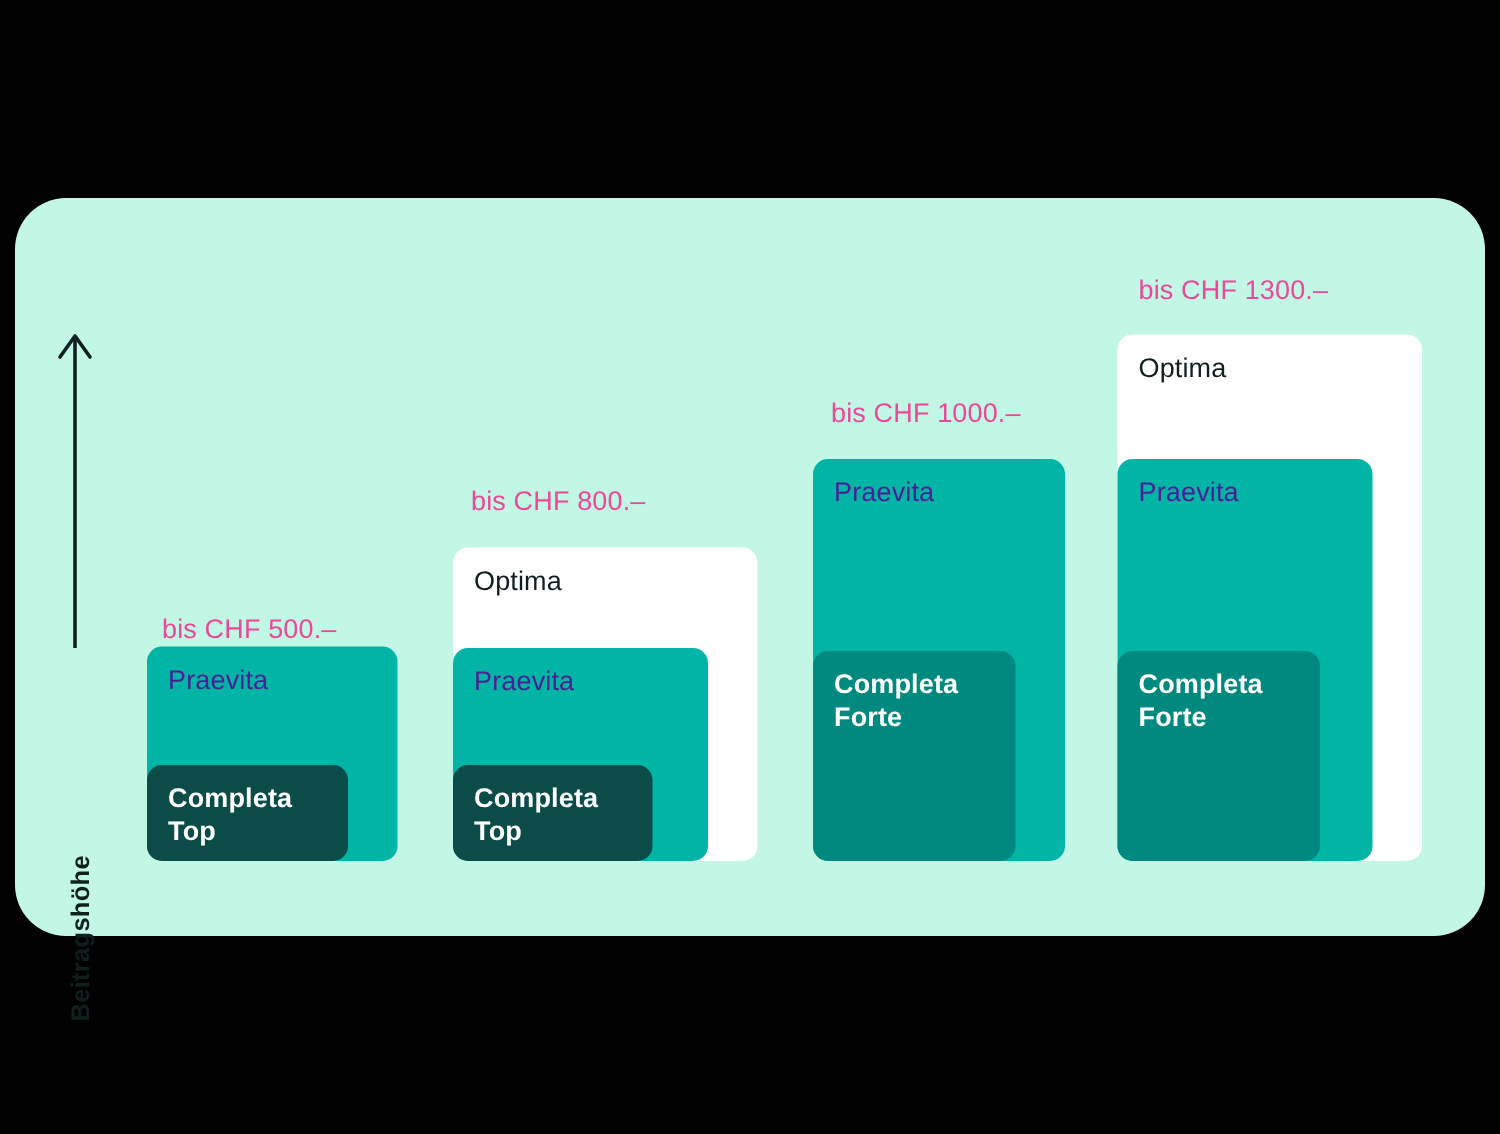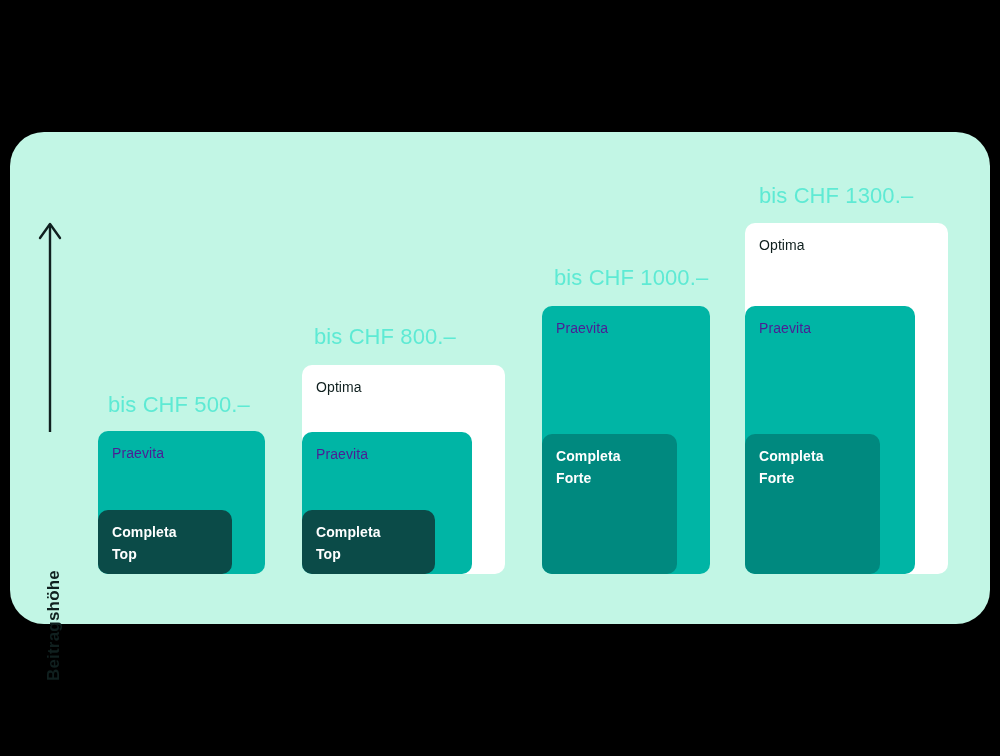--- a/index.html
+++ b/index.html
@@ -65,37 +65,37 @@
 
   
   .group {
     position: absolute;
     bottom: 0;
   }
 
   .cap {
     position: absolute;
     white-space: nowrap;
-    font-size: 22px;
+    font-size: 18px;
     font-weight: 400;
     letter-spacing: 0.1px;
-    color: #5eead4;
+    color: #ec4899;
   }
 
   .bar {
     position: absolute;
     box-sizing: border-box;
     border-radius: 10px;
     overflow: hidden;
   }
   .bar .bar-label {
     position: absolute;
     left: 14px;
     top: 11px;
-    font-size: 14px;
+    font-size: 18px;
     line-height: 22px;
     white-space: pre-line;
     letter-spacing: 0.1px;
   }
 
   .layer-optima {
     background: #ffffff;
   }
   .layer-optima .bar-label {
     color: #0f1f1e;
@@ -139,21 +139,21 @@
       <polyline points="4,20 14,6 24,20" fill="none" stroke="#10201f" stroke-width="2.4" stroke-linecap="round" stroke-linejoin="round"></polyline>
     </svg>
   </div>
 
   <div id="axis-label-wrap">
     <div id="axis-label">Beitragshöhe</div>
   </div>
 
   <div class="group" style="left:98px; top:0; width:200px; height:756px;">
 
-    <div class="cap" style="left:10px; top:392px;">bis CHF 500.–</div>
+    <div class="cap" style="left:10px; top:409px;">bis CHF 500.–</div>
 
     <div class="bar layer-praevita" style="left:0px; top:431px; width:167px; height:143px;">
       <div class="bar-label">Praevita</div>
     </div>
 
     <div class="bar layer-completa-top" style="left:0px; top:510px; width:134px; height:64px;">
       <div class="bar-label">Completa
 Top</div>
     </div>
   </div>

